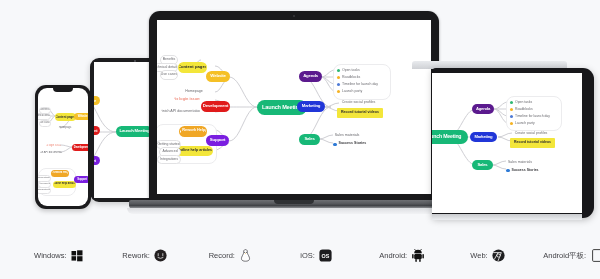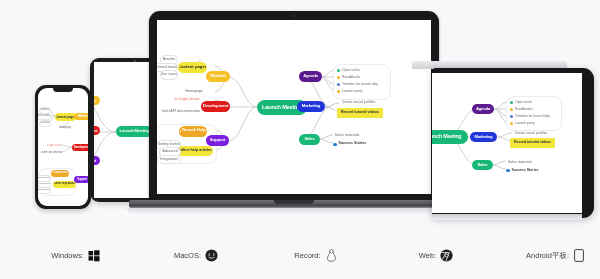--- a/index.html
+++ b/index.html
@@ -459,21 +459,21 @@
       <svg width="12" height="12" viewBox="0 0 12 12">
           <rect x="0.5" y="1" width="4.6" height="4.4" fill="#111"></rect>
           <rect x="6.1" y="0.3" width="5.4" height="5.1" fill="#111"></rect>
           <rect x="0.5" y="6.2" width="4.6" height="4.4" fill="#111"></rect>
           <rect x="6.1" y="6.2" width="5.4" height="5.1" fill="#111"></rect>
         </svg>
     </span>
   </div>
 
   <div class="plat">
-    <span class="plabel">MacOS:</span>
+    <span class="plabel">Rework:</span>
     <span class="pico">
       <svg width="13" height="13" viewBox="0 0 13 13">
           <circle cx="6.5" cy="6.5" r="6.1" fill="#231f20"></circle>
           <path d="M4.2 4.6 v2.2 M8.8 4.6 v2.2" stroke="#cfcfcf" stroke-width="0.9" stroke-linecap="round"></path>
           <path d="M4 8.6 q2.5 1.7 5 0" stroke="#cfcfcf" stroke-width="0.9" fill="none" stroke-linecap="round"></path>
         </svg>
     </span>
   </div>
 
   <div class="plat">
@@ -481,21 +481,44 @@
     <span class="pico">
       <svg width="11" height="13" viewBox="0 0 11 13">
           <path d="M5.5 0.6 C7.1 0.6 7.6 2.2 7.4 3.6 C7.3 4.6 8.4 6 9.2 8 C10 10 9.6 12.2 5.5 12.2 C1.4 12.2 1 10 1.8 8 C2.6 6 3.7 4.6 3.6 3.6 C3.4 2.2 3.9 0.6 5.5 0.6 Z" fill="#fff" stroke="#3a3a3e" stroke-width="0.7"></path>
           <circle cx="4.6" cy="3.2" r="0.5" fill="#2b2b2b"></circle>
           <circle cx="6.4" cy="3.2" r="0.5" fill="#2b2b2b"></circle>
           <path d="M5.5 3.9 l-0.7 0.9 h1.4 z" fill="#f0a726"></path>
         </svg>
     </span>
   </div>
 
-
+  <div class="plat">
+    <span class="plabel">iOS:</span>
+    <span class="pico">
+      <svg width="13" height="13" viewBox="0 0 13 13">
+          <rect x="0.4" y="0.4" width="12.2" height="12.2" rx="3.2" fill="#1d1d1f"></rect>
+          <text x="6.5" y="8.6" font-family="Liberation Sans, sans-serif" font-size="5.4" font-weight="bold" fill="#fff" text-anchor="middle">OS</text>
+        </svg>
+    </span>
+  </div>
+
+  <div class="plat">
+    <span class="plabel">Android:</span>
+    <span class="pico">
+      <svg width="12" height="13" viewBox="0 0 12 13">
+          <path d="M3.3 1.1 l-0.8 -1.0 M8.7 1.1 l0.8 -1.0" stroke="#111" stroke-width="0.8" stroke-linecap="round"></path>
+          <path d="M2.2 4.2 a3.8 3.4 0 0 1 7.6 0 z" fill="#111"></path>
+          <rect x="2.2" y="4.7" width="7.6" height="5.6" rx="1.6" fill="#111"></rect>
+          <rect x="0.1" y="4.9" width="1.5" height="4.6" rx="0.75" fill="#111"></rect>
+          <rect x="10.4" y="4.9" width="1.5" height="4.6" rx="0.75" fill="#111"></rect>
+          <rect x="3.3" y="10.1" width="1.5" height="2.9" rx="0.75" fill="#111"></rect>
+          <rect x="7.2" y="10.1" width="1.5" height="2.9" rx="0.75" fill="#111"></rect>
+        </svg>
+    </span>
+  </div>
 
   <div class="plat">
     <span class="plabel">Web:</span>
     <span class="pico">
       <svg width="13" height="13" viewBox="0 0 13 13">
           <circle cx="6.5" cy="6.5" r="6.1" fill="#1f1f21"></circle>
           <path d="M1.3 3.6 h8.0 M9.3 3.6 L6.0 11.9 M6.1 3.6 L2.2 10.6" stroke="#f2f2f2" stroke-width="0.85"></path>
           <circle cx="6.5" cy="6.5" r="2.0" fill="#f2f2f2"></circle>
           <circle cx="6.5" cy="6.5" r="1.25" fill="#1f1f21"></circle>
         </svg>

